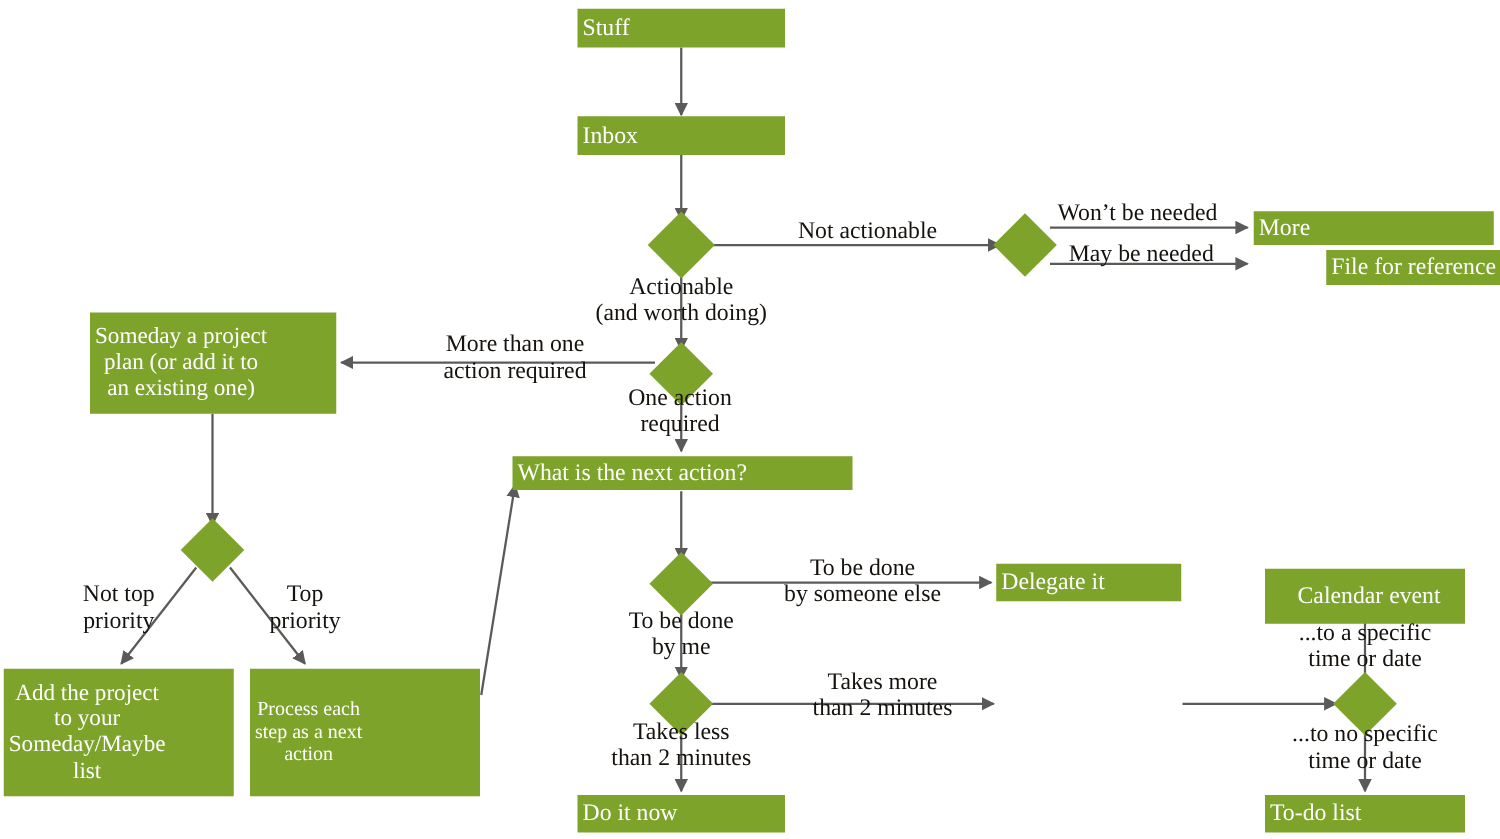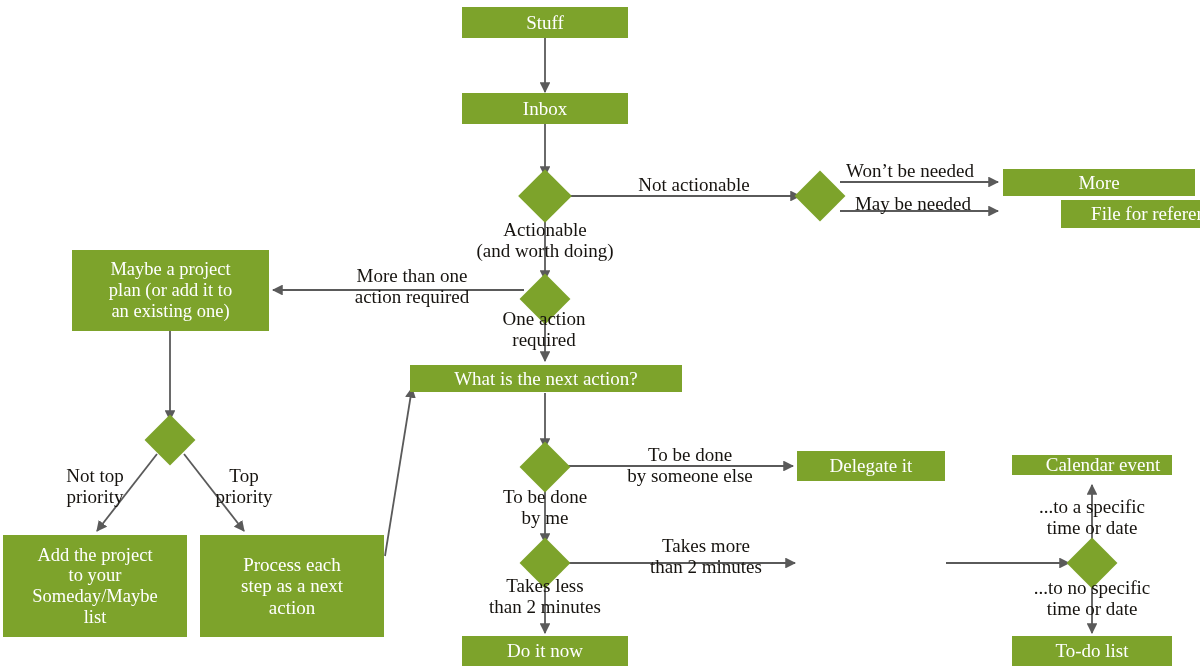--- a/index.html
+++ b/index.html
@@ -24,21 +24,21 @@
     width: 1200px;
     height: 671px;
     pointer-events: none;
   }
   .node-box {
     position: absolute;
     background: #7DA32B;
     color: #ffffff;
     display: flex;
     align-items: center;
-    justify-content: center;
+    justify-content: flex-start;
     text-align: center;
     line-height: 1.12;
     font-size: 19px;
     box-sizing: border-box;
     padding: 0 4px;
   }
   .node-diamond {
     position: absolute;
     background: #7DA32B;
     transform: rotate(45deg);
@@ -123,35 +123,35 @@
     <span>More</span>
   </div>
 
   <div class="node-box" style="left:1061px; top:200px; width:192px; height:28px;">
     <span>File for reference</span>
   </div>
 
   <div class="node-diamond" style="left:527px; top:281px; width:36px; height:36px;"></div>
 
   <div class="node-box" style="left:72px; top:250px; width:197px; height:81px; font-size:18.5px;">
-    <span style="white-space: pre-line;">Maybe a project
+    <span style="white-space: pre-line;">Someday a project
 plan (or add it to
 an existing one)</span>
   </div>
 
   <div class="node-diamond" style="left:152px; top:422px; width:36px; height:36px;"></div>
 
   <div class="node-box" style="left:3px; top:535px; width:184px; height:102px; font-size:18.5px;">
     <span style="white-space: pre-line;">Add the project
 to your
 Someday/Maybe
 list</span>
   </div>
 
-  <div class="node-box" style="left:200px; top:535px; width:184px; height:102px; font-size:19px;">
+  <div class="node-box" style="left:200px; top:535px; width:184px; height:102px; font-size:16px;">
     <span style="white-space: pre-line;">Process each
 step as a next
 action</span>
   </div>
 
   <div class="node-box" style="left:410px; top:365px; width:272px; height:27px;">
     <span>What is the next action?</span>
   </div>
 
   <div class="node-diamond" style="left:527px; top:449px; width:36px; height:36px;"></div>
@@ -162,21 +162,21 @@
 
   <div class="node-diamond" style="left:527px; top:545px; width:36px; height:36px;"></div>
 
 
   <div class="node-box" style="left:462px; top:636px; width:166px; height:30px;">
     <span>Do it now</span>
   </div>
 
   <div class="node-diamond" style="left:1074px; top:545px; width:36px; height:36px;"></div>
 
-  <div class="node-box" style="left:1012px; top:455px; width:160px; height:20px;padding-left:26px;">
+  <div class="node-box" style="left:1012px; top:455px; width:160px; height:44px;padding-left:26px;">
     <span>Calendar event</span>
   </div>
 
   <div class="node-box" style="left:1012px; top:636px; width:160px; height:30px;">
     <span>To-do list</span>
   </div>
 
   <div class="edge-label" style="left:604px; top:175px; width:180px;">Not actionable</div>
 
   <div class="edge-label" style="left:452px; top:220px; width:186px;">Actionable

